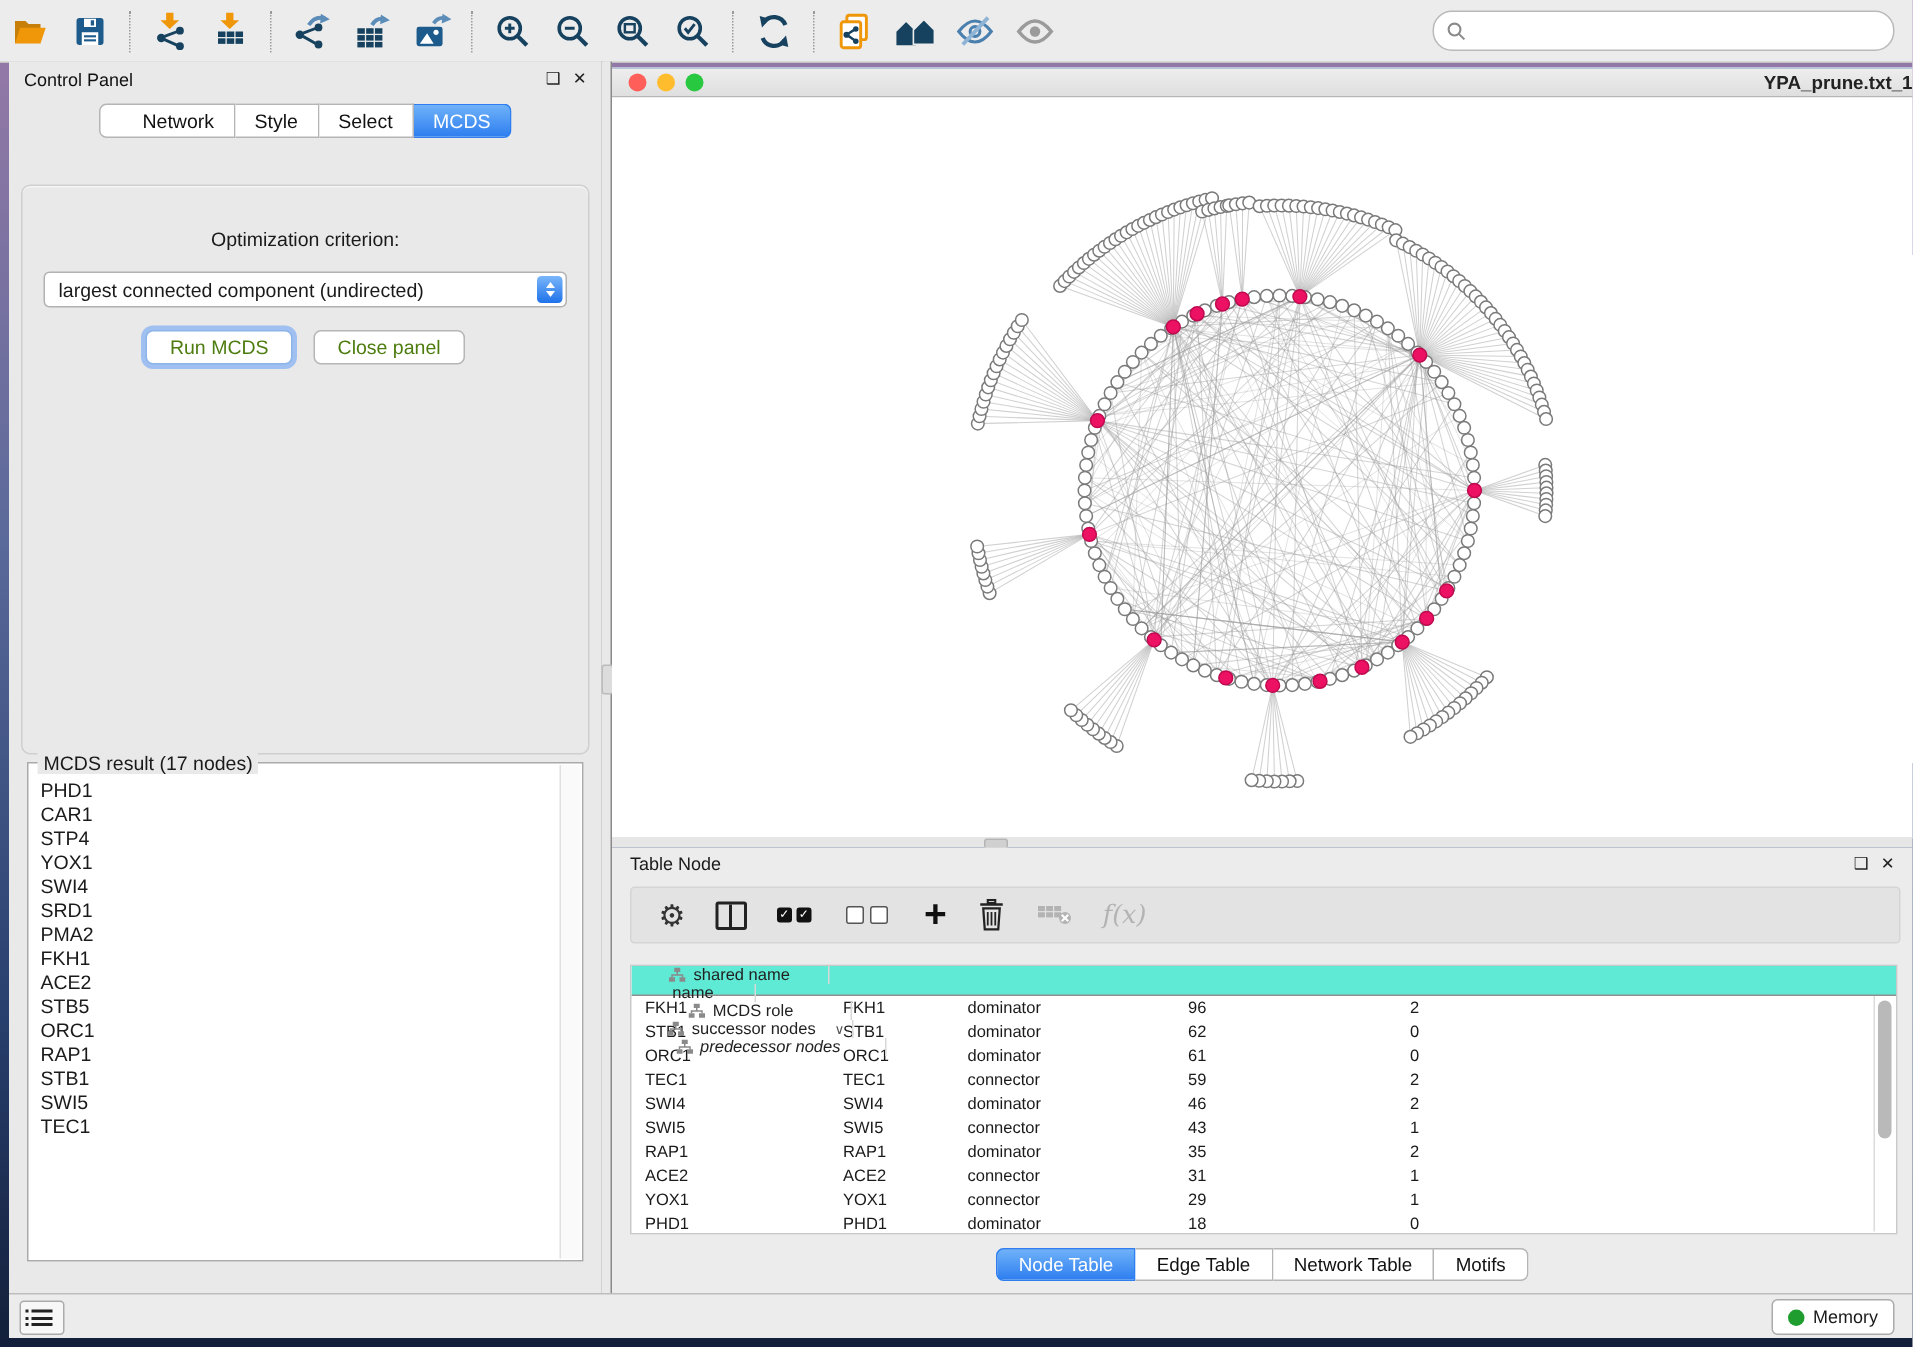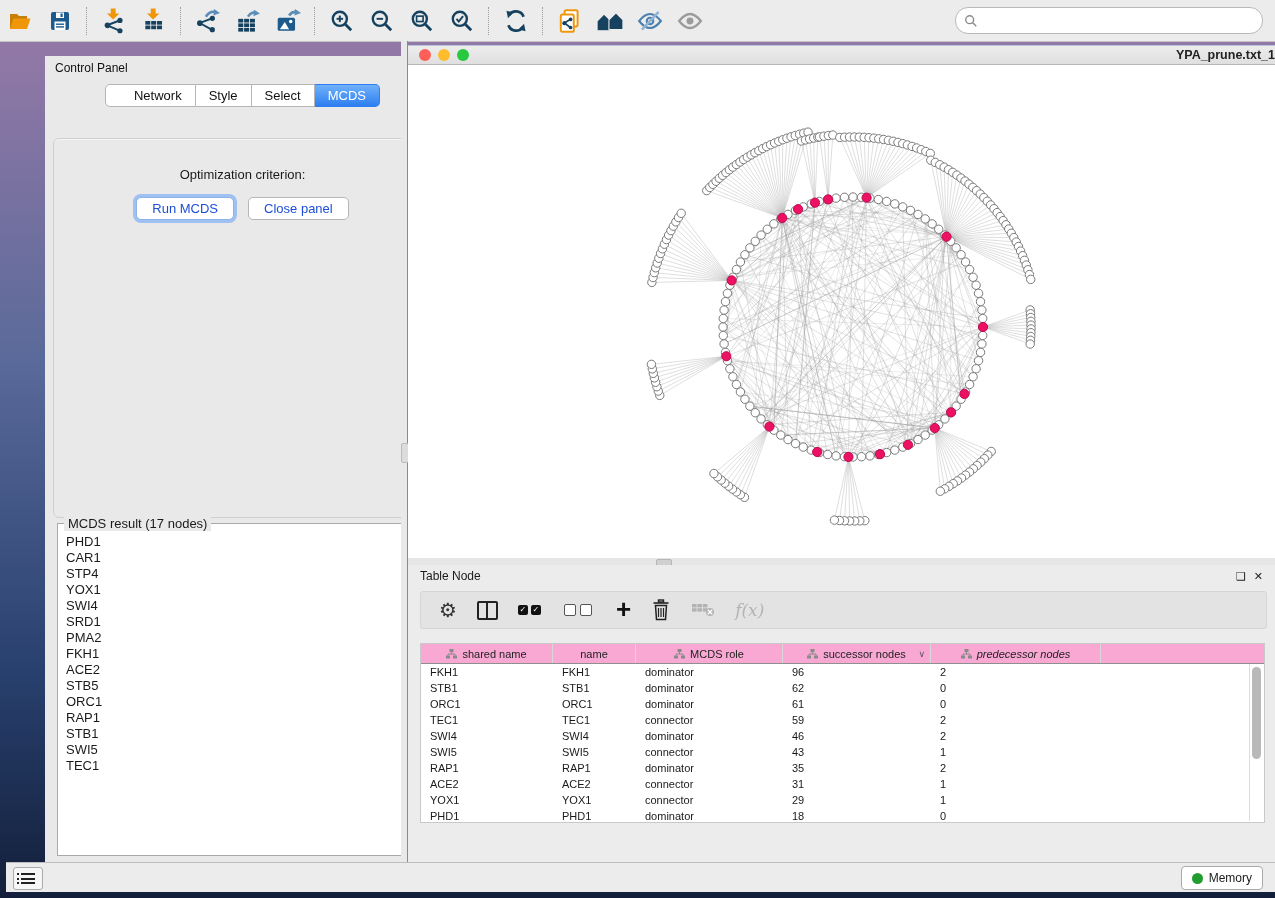--- a/index.html
+++ b/index.html
@@ -12,22 +12,22 @@
   
   .toolbar{position:absolute;left:0;top:0;width:1275px;height:41px;background:#ececec;
     border-bottom:1px solid #c4c4c4;display:flex;align-items:center;}
   .tb-icon{width:34px;height:32px;display:flex;align-items:center;justify-content:center;margin:0 3px;}
   .tb-sep{width:1px;height:28px;margin:0 6px;border-left:1px dotted #9a9a9a;}
   .tb-search{position:absolute;right:12px;top:7px;width:290px;height:25px;background:#fff;
     border:1px solid #b9b9b9;border-radius:13px;display:flex;align-items:center;padding:0 8px;}
   .tb-search input{border:none;outline:none;flex:1;font-size:12px;background:transparent;margin-left:6px;
     font-family:"Liberation Sans",sans-serif;}
   
-  .ctrl{position:absolute;left:6px;top:56px;width:395px;height:821px;background:#e9e9e9;
-    border-right:1px solid #8a8a8a;margin-left:39px;}
+  .ctrl{position:absolute;left:6px;top:41px;width:395px;height:821px;background:#e9e9e9;
+    border-right:1px solid #8a8a8a;}
   .ctrl-head{height:24px;display:flex;align-items:center;padding:0 10px;}
   .ctrl-title{font-size:12px;color:#111;}
   .win-btns{margin-left:auto;display:flex;gap:8px;align-items:center;}
   .wb{font-size:11px;color:#222;cursor:default;line-height:1;}
   .cp-tabs{display:flex;justify-content:center;margin-top:4px;position:relative;z-index:2;}
   .cp-tab{padding:3px 13px;background:#fff;border:1px solid #b5b5b5;border-left:none;font-size:13px;color:#111;}
   .cp-tab:first-child{border-left:1px solid #b5b5b5;border-radius:5px 0 0 5px;padding-left:28px;}
   .cp-tab:last-child{border-radius:0 5px 5px 0;}
   .cp-tab.active{background:linear-gradient(#6fb2f9,#2e7ef0);border-color:#2e7ef0;color:#fff;}
   .cp-box{position:absolute;left:8px;right:8px;top:82px;height:378px;background:#e9e9e9;
@@ -36,21 +36,21 @@
   .dropdown{position:relative;margin:14px auto 0;width:312px;height:22px;background:#fff;
     border:1px solid #b2b2b2;border-radius:4px;display:flex;align-items:center;
     padding:0 26px 0 9px;font-size:13px;white-space:nowrap;}
   .dd-step{position:absolute;right:2px;top:2px;bottom:2px;width:17px;border-radius:3px;
     background:linear-gradient(#7ab6fa,#1f72ea);display:flex;flex-direction:column;
     align-items:center;justify-content:center;gap:2px;}
   .tri-up{width:0;height:0;border-left:3.5px solid transparent;border-right:3.5px solid transparent;border-bottom:4.5px solid #fff;}
   .tri-dn{width:0;height:0;border-left:3.5px solid transparent;border-right:3.5px solid transparent;border-top:4.5px solid #fff;}
   .btn-row{display:flex;justify-content:center;gap:14px;margin-top:15px;}
   .aq-btn{padding:3px 15px;background:#fff;border:1px solid #b6b6b6;border-radius:5px;font-size:13px;
-    font-family:"Liberation Sans",sans-serif;color:#1d4ed8;}
+    font-family:"Liberation Sans",sans-serif;color:#4d7c0f;}
   .aq-btn.focus{box-shadow:0 0 0 3px rgba(110,165,245,.6);border-color:#8db4e8;}
   .mcds-fieldset{position:absolute;left:12px;right:12px;top:467px;bottom:21px;
     border:1px solid #aaa;background:#fff;margin:0;padding:0;}
   .mcds-legend{position:absolute;top:-8px;left:6px;background:#e9e9e9;padding:0 4px;font-size:13px;}
   .mcds-list{position:absolute;inset:10px 14px 2px 4px;overflow:hidden;font-size:13px;line-height:16px;}
   .mcds-item{padding-left:4px;}
   .mcds-scroll{position:absolute;top:1px;bottom:1px;right:1px;width:13px;background:#fafafa;border-left:1px solid #e0e0e0;}
   
   .vsplit{position:absolute;left:401px;top:41px;width:6px;height:821px;background:#e9e9e9;border-right:1px solid #8a8a8a;}
   .vgrip{position:absolute;left:0px;top:402px;width:6px;height:18px;background:#dcdcdc;border:1px solid #bbb;border-radius:2px;}
@@ -74,21 +74,21 @@
   .tpi{display:flex;align-items:center;justify-content:center;height:30px;}
   .gear-glyph{font-family:"DejaVu Sans",sans-serif;font-size:20px;color:#333;line-height:1;}
   .cols-glyph{width:17px;height:15px;border:2px solid #222;border-radius:2px;position:relative;}
   .cols-glyph::after{content:"";position:absolute;left:50%;top:0;bottom:0;width:2px;background:#222;transform:translateX(-50%);}
   .chk{width:10px;height:10px;border-radius:2px;background:#111;color:#fff;font-size:8px;line-height:10px;
     text-align:center;margin-right:3px;display:inline-block;font-family:"DejaVu Sans",sans-serif;}
   .unchk{width:10px;height:10px;border-radius:2px;border:1.5px solid #555;background:#fff;margin-right:4px;display:inline-block;}
   .plus-glyph{font-size:26px;font-weight:bold;color:#111;line-height:1;margin-top:-3px;}
   .fx-glyph{font-family:"DejaVu Serif",serif;font-style:italic;font-size:17px;color:#b3b3b3;}
   .tbl{position:absolute;left:12px;right:10px;top:78px;bottom:39px;background:#fff;border:1px solid #c9c9c9;overflow:hidden;}
-  .thead{display:flex;height:19px;background:#f9a8d4;border-bottom:1px solid #8f8f8f;}
+  .thead{display:flex;height:19px;background:#5eead4;border-bottom:1px solid #8f8f8f;flex-direction:column;}
   .th{display:flex;align-items:center;justify-content:center;gap:5px;font-size:11px;color:#222;
     border-right:1px solid #d8d8d8;box-sizing:border-box;position:relative;}
   .th .sort{color:#555;font-size:9px;position:absolute;right:5px;}
   .trow{display:flex;height:16px;align-items:center;font-size:11px;}
   .td{box-sizing:border-box;padding:0 9px;overflow:hidden;white-space:nowrap;}
   .td.right{}
   .tbl-scroll{position:absolute;top:20px;bottom:1px;right:1px;width:13px;background:#fff;border-left:1px solid #dcdcdc;}
   .tbl-thumb{position:absolute;left:2px;top:3px;width:9px;height:92px;background:#b9b9b9;border-radius:5px;}
   .bt-tabs{position:absolute;left:0;right:0;bottom:8px;display:flex;justify-content:center;}
   .bt-tab{padding:3px 14px;background:#fff;border:1px solid #b5b5b5;border-left:none;font-size:12.5px;color:#111;}
@@ -276,20 +276,27 @@
     </span>
   </div>
   <div class="cp-tabs" id="cp-tabs">
       <span class="cp-tab">Network</span>
       <span class="cp-tab">Style</span>
       <span class="cp-tab">Select</span>
       <span class="cp-tab active">MCDS</span>
     </div>
   <div class="cp-box">
     <div class="opt-label">Optimization criterion:</div>
+    <div class="dropdown">
+      <span>largest connected component (undirected)</span>
+      <span class="dd-step">
+          <span class="tri-up"></span>
+          <span class="tri-dn"></span>
+        </span>
+    </div>
     <div class="btn-row">
       <button class="aq-btn focus">Run MCDS</button>
       <button class="aq-btn">Close panel</button>
     </div>
   </div>
   <div class="mcds-fieldset">
     <span class="mcds-legend">MCDS result (17 nodes)</span>
     <div class="mcds-list" id="mcds-list">
         <div class="mcds-item">PHD1</div>
         <div class="mcds-item">CAR1</div>
@@ -1166,20 +1173,26 @@
           <div class="td" style="width: 83px;">PHD1</div>
           <div class="td" style="width: 147px;">dominator</div>
           <div class="td right" style="width: 148px;">18</div>
           <div class="td right" style="width: 170px;">0</div>
         </div>
       </div>
     <div class="tbl-scroll">
         <div class="tbl-thumb"></div>
       </div>
   </div>
+  <div class="bt-tabs" id="bottom-tabs">
+      <span class="bt-tab active">Node Table</span>
+      <span class="bt-tab">Edge Table</span>
+      <span class="bt-tab">Network Table</span>
+      <span class="bt-tab">Motifs</span>
+    </div>
 </div>
 
 <div class="status">
   <span class="list-btn">
     <span class="list-ic">
         <i></i>
         <i></i>
         <i></i>
       </span>
   </span>

